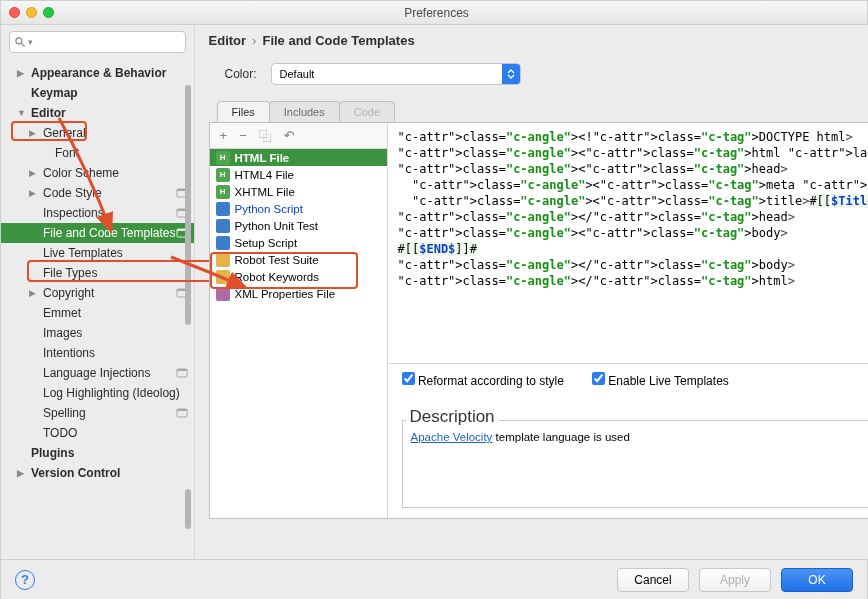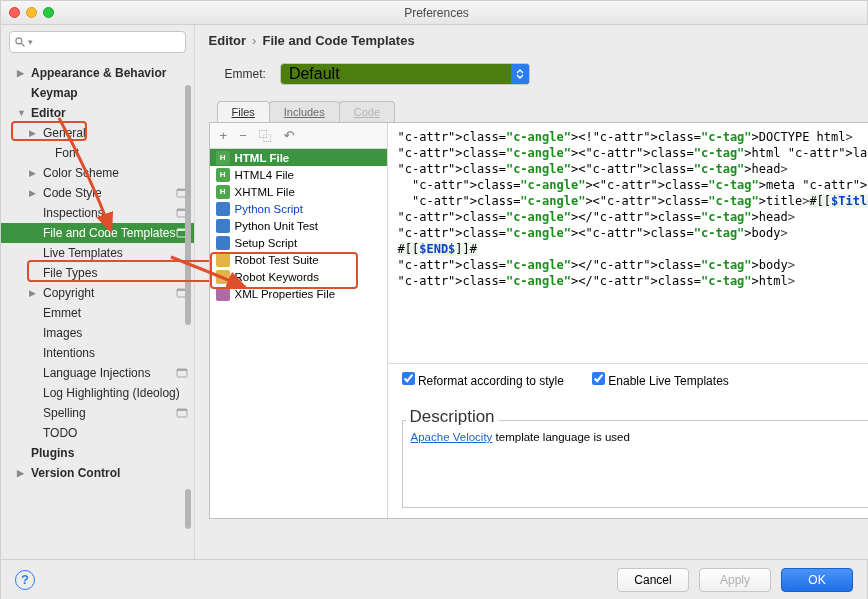--- a/index.html
+++ b/index.html
@@ -94,22 +94,22 @@
     }
     .breadcrumb .sep{font-weight:normal;color:#888;}
     .scheme-row {
       padding: 8px 30px 14px;
       display:flex; align-items:center; gap:14px;
     }
     .scheme-row label{color:#333;}
     .select {
       display:flex; align-items:center;
       border:1px solid #c6c6c6; border-radius:4px;
-      height:22px; background:#4d7c0f; min-width:250px;
-      font-size:16px;
+      height:22px; background:#ffffff; min-width:250px;
+      font-size:11px;
       overflow:hidden;
     }
     .select .sel-txt{flex:1; padding:0 8px;}
     .select .sel-btn{width:18px;height:100%;background:#2a7df0;display:flex;align-items:center;justify-content:center;}
     .select .sel-btn svg{width:10px;height:10px;fill:#fff;}
     
     .tabs-area {
       margin: 0 14px;
       height: 420px;
       position:relative;
@@ -119,21 +119,20 @@
       border-bottom:1px solid #c0c0c0;
       padding-left:8px;
       gap:0;
     }
     .tab {
       padding:4px 14px; border:1px solid #c0c0c0;
       border-bottom:none; background:#e4e4e4; color:#6b6b6b;
       font-size:11px;
       margin-right:-1px;
       border-radius:4px 4px 0 0;
-      text-decoration:underline;
     }
     .tab.active{background:#f3f3f3;color:#2b2b2b;}
     .tab.disabled{color:#b5b5b5;}
     .tab-body {
       border:1px solid #c0c0c0; border-top:none;
       background:#fff;
       height: 396px;
       display:flex;
     }
     
@@ -352,21 +351,21 @@
       <div class="red-box" style="left:26px;top:235px;width:186px;height:22px;"></div>
     </div>
 
     <div class="main">
       <div class="breadcrumb">
         <span>Editor</span>
         <span class="sep">›</span>
         <span>File and Code Templates</span>
       </div>
       <div class="scheme-row">
-        <label>Emmet:</label>
+        <label>Color:</label>
         <div class="select">
           <span class="sel-txt">Default</span>
           <span class="sel-btn">
             <svg viewBox="0 0 10 10">
                 <path d="M2 4 L5 1 L8 4 M2 6 L5 9 L8 6" stroke="#fff" stroke-width="1.4" fill="none"></path>
               </svg>
           </span>
         </div>
       </div>
 

